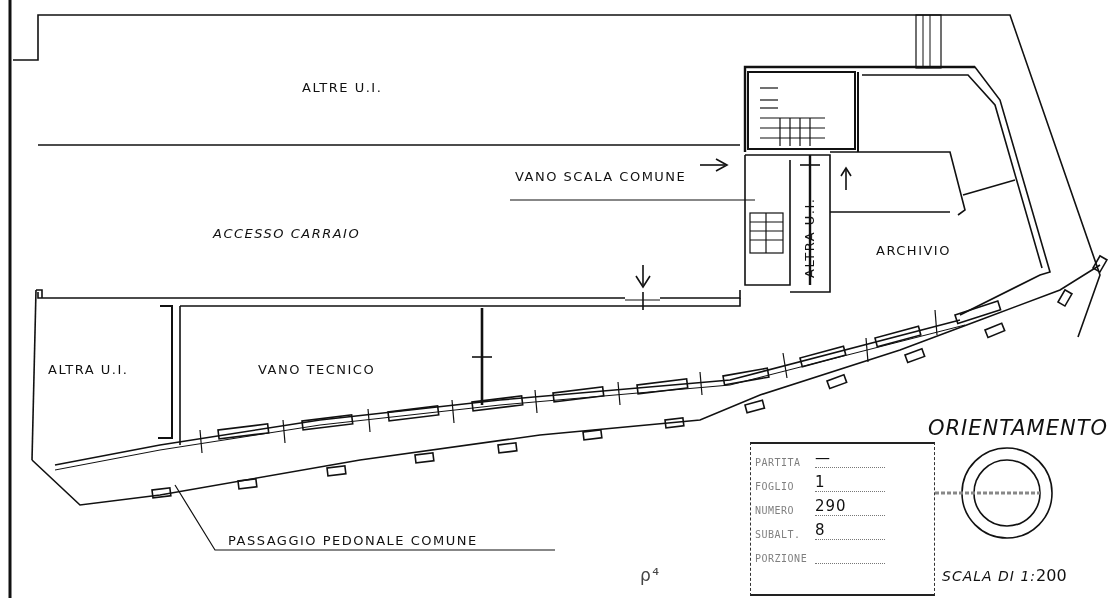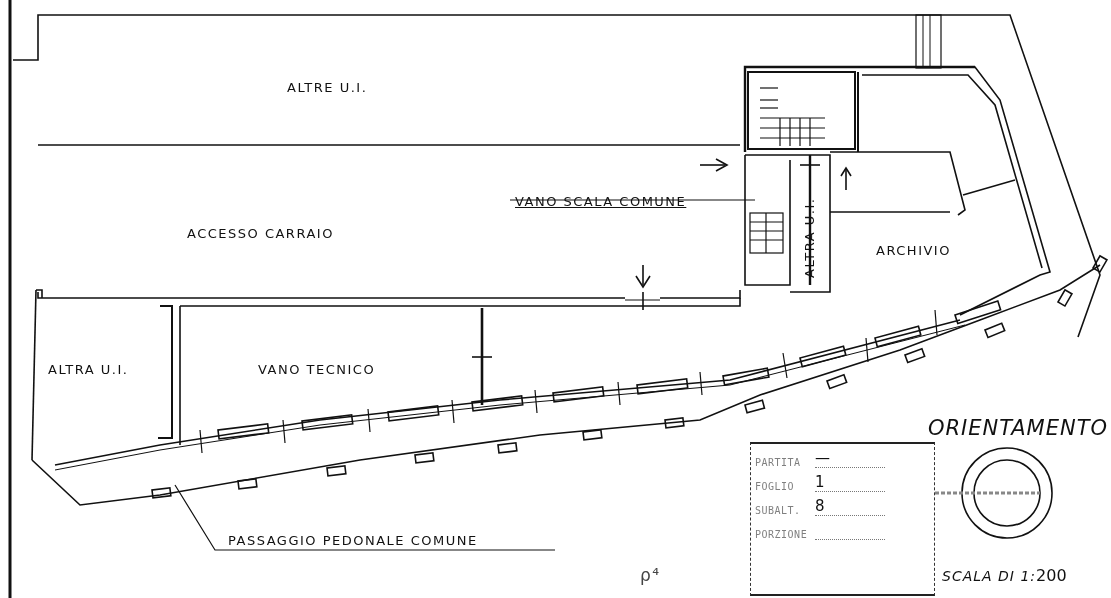--- a/index.html
+++ b/index.html
@@ -136,42 +136,46 @@
     </g>
 
     <polyline points="175,485 215,550 555,550" stroke-width="1.2"></polyline>
 
     <circle cx="1007" cy="493" r="45" stroke-width="1.6"></circle>
     <circle cx="1007" cy="493" r="33" stroke-width="1.6"></circle>
     <line x1="935" y1="493" x2="1040" y2="493" stroke="#888" stroke-width="3" stroke-dasharray="4 2"></line>
   </g>
 </svg>
 
-<div class="lbl" style="left:287px;top:80px;">ALTRE U.I.</div>
-<div class="lbl" style="left:187px;top:226px;">ACCESSO   CARRAIO</div>
-<div class="lbl" style="left:515px;top:194px;text-decoration:underline;">VANO SCALA COMUNE</div>
+<div class="lbl" style="left:302px;top:80px;">ALTRE U.I.</div>
+<div class="lbl" style="left:213px;top:226px;font-style:italic;">ACCESSO   CARRAIO</div>
+<div class="lbl" style="left:515px;top:169px;">VANO SCALA COMUNE</div>
 <div class="lbl vert" style="left:802px;top:278px;">ALTRA U.I.</div>
 <div class="lbl" style="left:876px;top:243px;">ARCHIVIO</div>
 <div class="lbl" style="left:48px;top:362px;">ALTRA U.I.</div>
 <div class="lbl" style="left:258px;top:362px;">VANO TECNICO</div>
 <div class="lbl" style="left:228px;top:533px;">PASSAGGIO  PEDONALE  COMUNE</div>
 
 <div class="lbl lbl-italic" style="left:928px;top:416px;">ORIENTAMENTO</div>
 <div style="position:absolute;left:962px;top:448px;width:90px;height:90px;"></div>
 
 <div class="cart">
   <div class="cart-row">
       <span class="k">PARTITA</span>
       <span class="v">—</span>
     </div>
   <div class="cart-row">
       <span class="k">FOGLIO</span>
       <span class="v">1</span>
     </div>
   <div class="cart-row">
+      <span class="k">NUMERO</span>
+      <span class="v">290</span>
+    </div>
+  <div class="cart-row">
       <span class="k">SUBALT.</span>
       <span class="v">8</span>
     </div>
   <div class="cart-row">
       <span class="k">PORZIONE</span>
       <span class="v"></span>
     </div>
 </div>
 
 <div class="scale">

